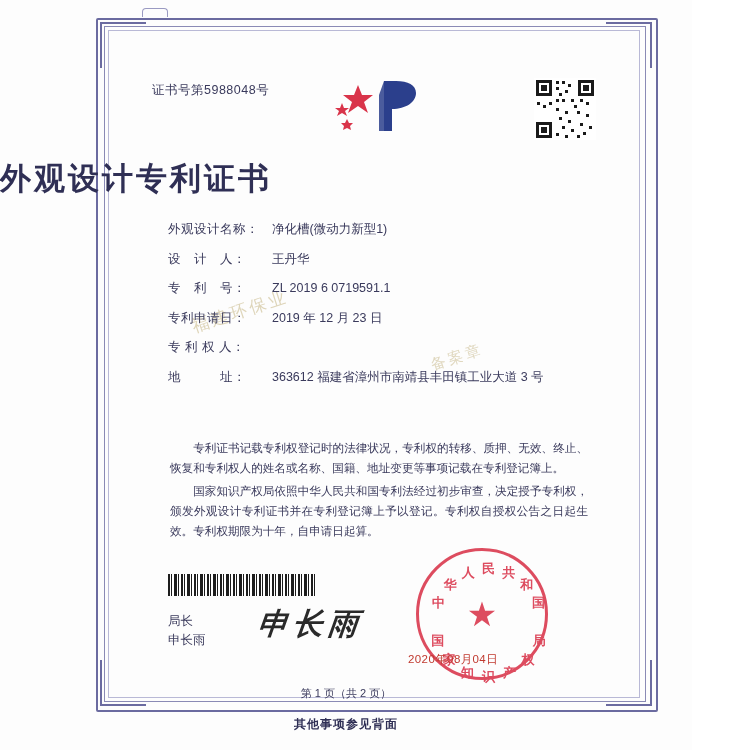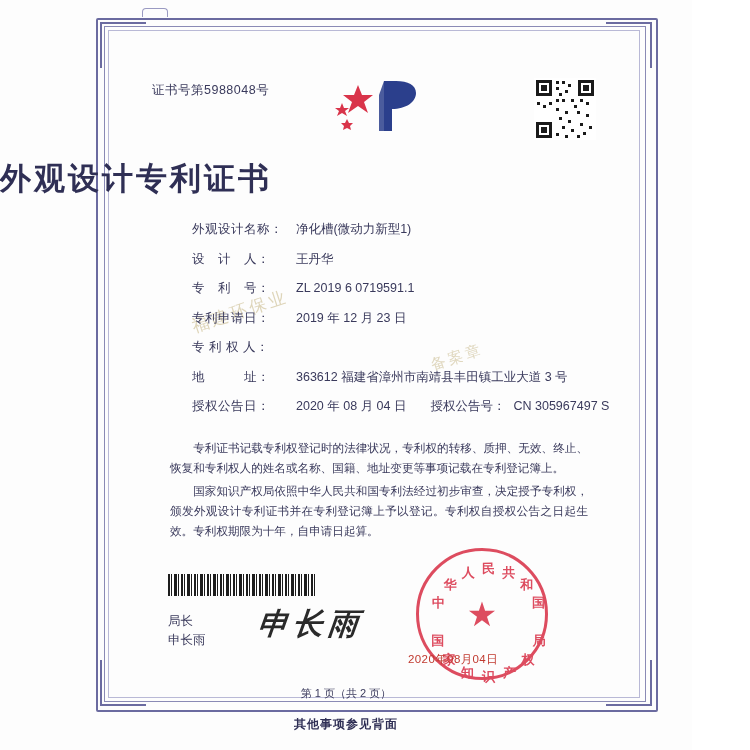--- a/index.html
+++ b/index.html
@@ -114,21 +114,20 @@
     margin-bottom: 14.5px;
     font-size: 12.5px;
     color: #3a3a5c;
     line-height: 1.2;
   }
   .field-label {
     width: 104px;
     flex: 0 0 104px;
     letter-spacing: 0.5px;
     white-space: nowrap;
-    margin-left: 24px;
   }
   .field-value {
     flex: 1;
     white-space: nowrap;
   }
   .field-row.dual .field-value {
     flex: 0 0 auto;
     margin-right: 24px;
   }
   .sub-label {
@@ -377,26 +376,20 @@
       <span class="field-label">专利申请日：</span>
       <span class="field-value">2019 年 12 月 23 日</span>
     </div>
     <div class="field-row">
       <span class="field-label">专 利 权 人：</span>
     </div>
     <div class="field-row">
       <span class="field-label">地　　　址：</span>
       <span class="field-value">363612 福建省漳州市南靖县丰田镇工业大道 3 号</span>
     </div>
-    <div class="field-row dual">
-      <span class="field-label">授权公告日：</span>
-      <span class="field-value">2020 年 08 月 04 日</span>
-      <span class="sub-label">授权公告号：</span>
-      <span class="field-value">CN 305967497 S</span>
-    </div>
   </div>
 
   <div class="body-text">
     <p>专利证书记载专利权登记时的法律状况，专利权的转移、质押、无效、终止、恢复和专利权人的姓名或名称、国籍、地址变更等事项记载在专利登记簿上。</p>
     <p>国家知识产权局依照中华人民共和国专利法经过初步审查，决定授予专利权，颁发外观设计专利证书并在专利登记簿上予以登记。专利权自授权公告之日起生效。专利权期限为十年，自申请日起算。</p>
   </div>
 
   <div class="barcode"></div>
 
   <div class="sig-label">

